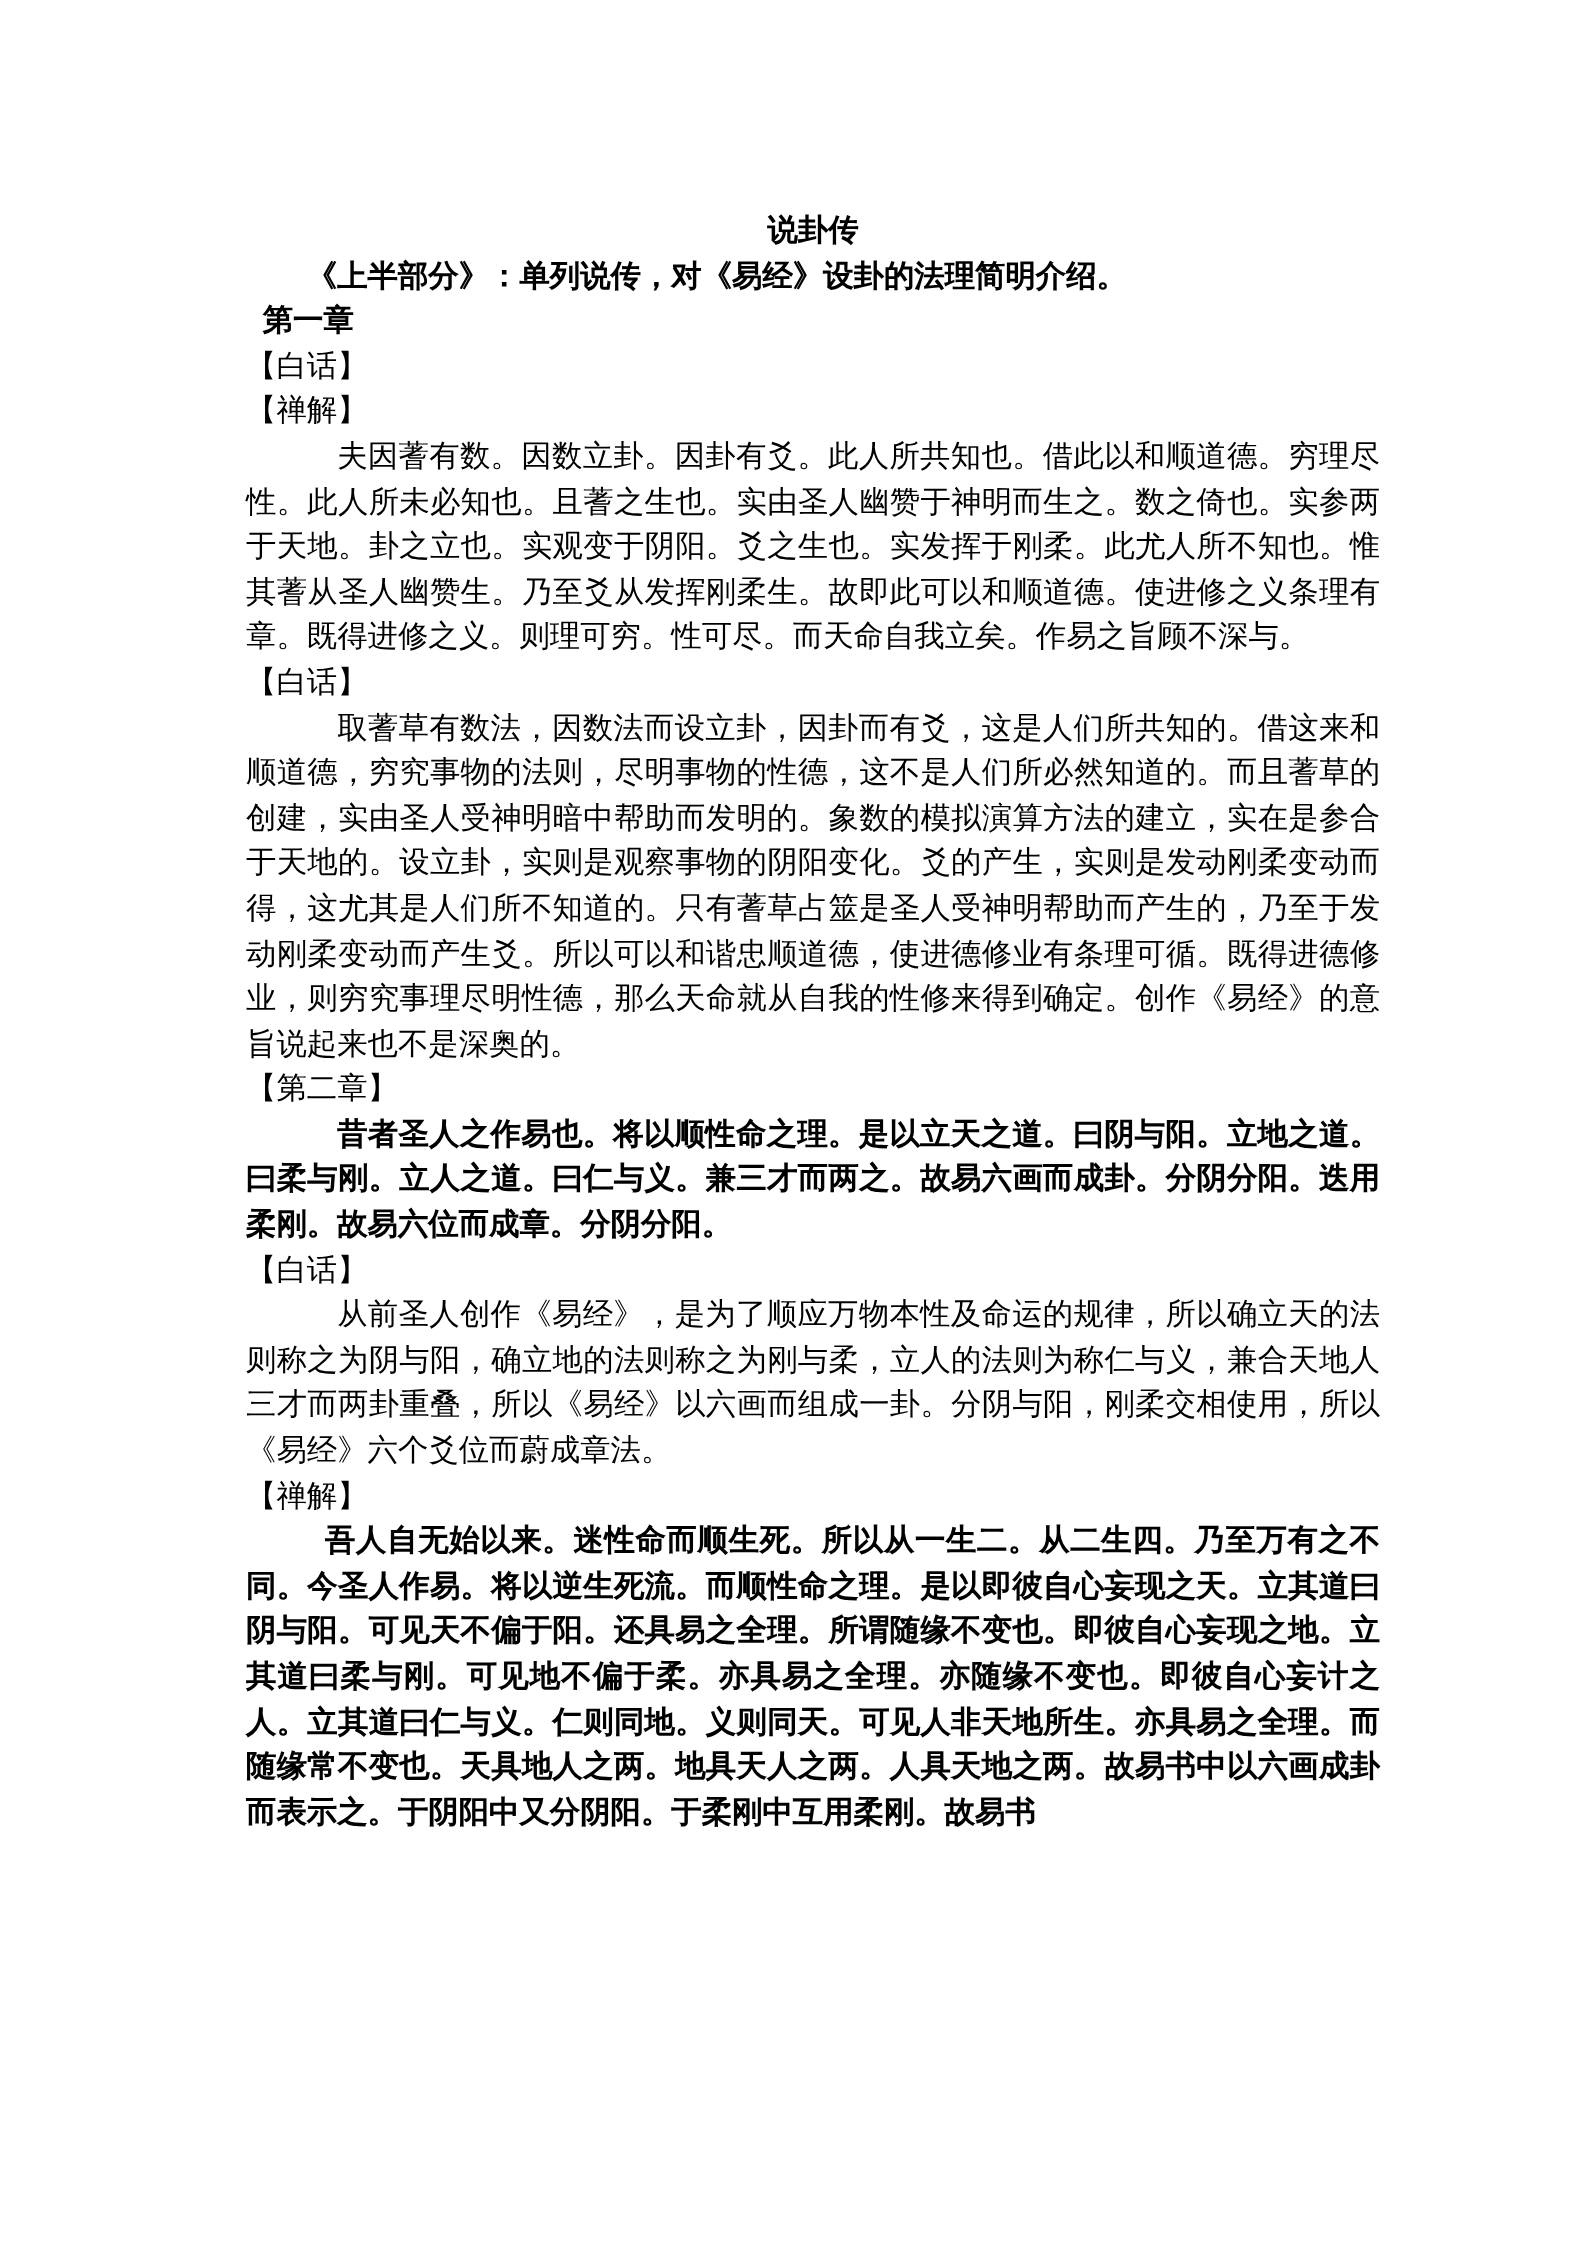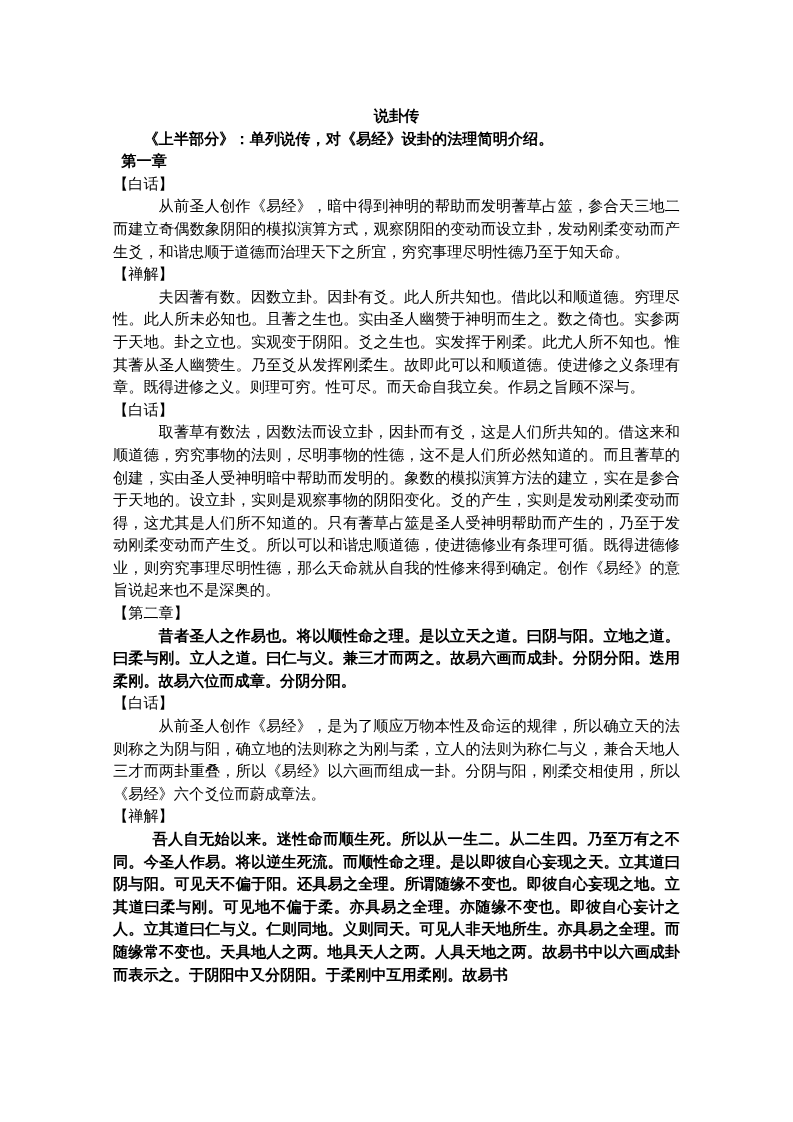--- a/index.html
+++ b/index.html
@@ -16,21 +16,21 @@
     background: #ffffff;
     margin: 0 auto;
     overflow: hidden;
     box-sizing: border-box;
     font-family: "Liberation Serif", "DejaVu Serif", serif;
     color: #000000;
   }
 
   .content {
     position: absolute;
-    left: 113px;
+    left: 123px;
     top: 105px;
     width: 567px;
   }
 
   
   .line,
   .para,
   .title,
   .subtitle,
   .chapter,
@@ -91,21 +91,20 @@
 
     <h1 class="title">说卦传</h1>
 
     <p class="subtitle">《上半部分》：单列说传，对《易经》设卦的法理简明介绍。</p>
 
     <p class="chapter">第一章</p>
 
 
     <p class="marker">【白话】</p>
 
-    <p class="para prose">从前圣人创作《易经》，暗中得到神明的帮助而发明蓍草占筮，参合天三地二而建立奇偶数象阴阳的模拟演算方式，观察阴阳的变动而设立卦，发动刚柔变动而产生爻，和谐忠顺于道德而治理天下之所宜，穷究事理尽明性德乃至于知天命。</p>
 
     <p class="marker">【禅解】</p>
 
     <p class="para prose">夫因蓍有数。因数立卦。因卦有爻。此人所共知也。借此以和顺道德。穷理尽性。此人所未必知也。且蓍之生也。实由圣人幽赞于神明而生之。数之倚也。实参两于天地。卦之立也。实观变于阴阳。爻之生也。实发挥于刚柔。此尤人所不知也。惟其蓍从圣人幽赞生。乃至爻从发挥刚柔生。故即此可以和顺道德。使进修之义条理有章。既得进修之义。则理可穷。性可尽。而天命自我立矣。作易之旨顾不深与。</p>
 
     <p class="marker">【白话】</p>
 
     <p class="para prose">取蓍草有数法，因数法而设立卦，因卦而有爻，这是人们所共知的。借这来和顺道德，穷究事物的法则，尽明事物的性德，这不是人们所必然知道的。而且蓍草的创建，实由圣人受神明暗中帮助而发明的。象数的模拟演算方法的建立，实在是参合于天地的。设立卦，实则是观察事物的阴阳变化。爻的产生，实则是发动刚柔变动而得，这尤其是人们所不知道的。只有蓍草占筮是圣人受神明帮助而产生的，乃至于发动刚柔变动而产生爻。所以可以和谐忠顺道德，使进德修业有条理可循。既得进德修业，则穷究事理尽明性德，那么天命就从自我的性修来得到确定。创作《易经》的意旨说起来也不是深奥的。</p>
 
     <p class="marker">【第二章】</p>

